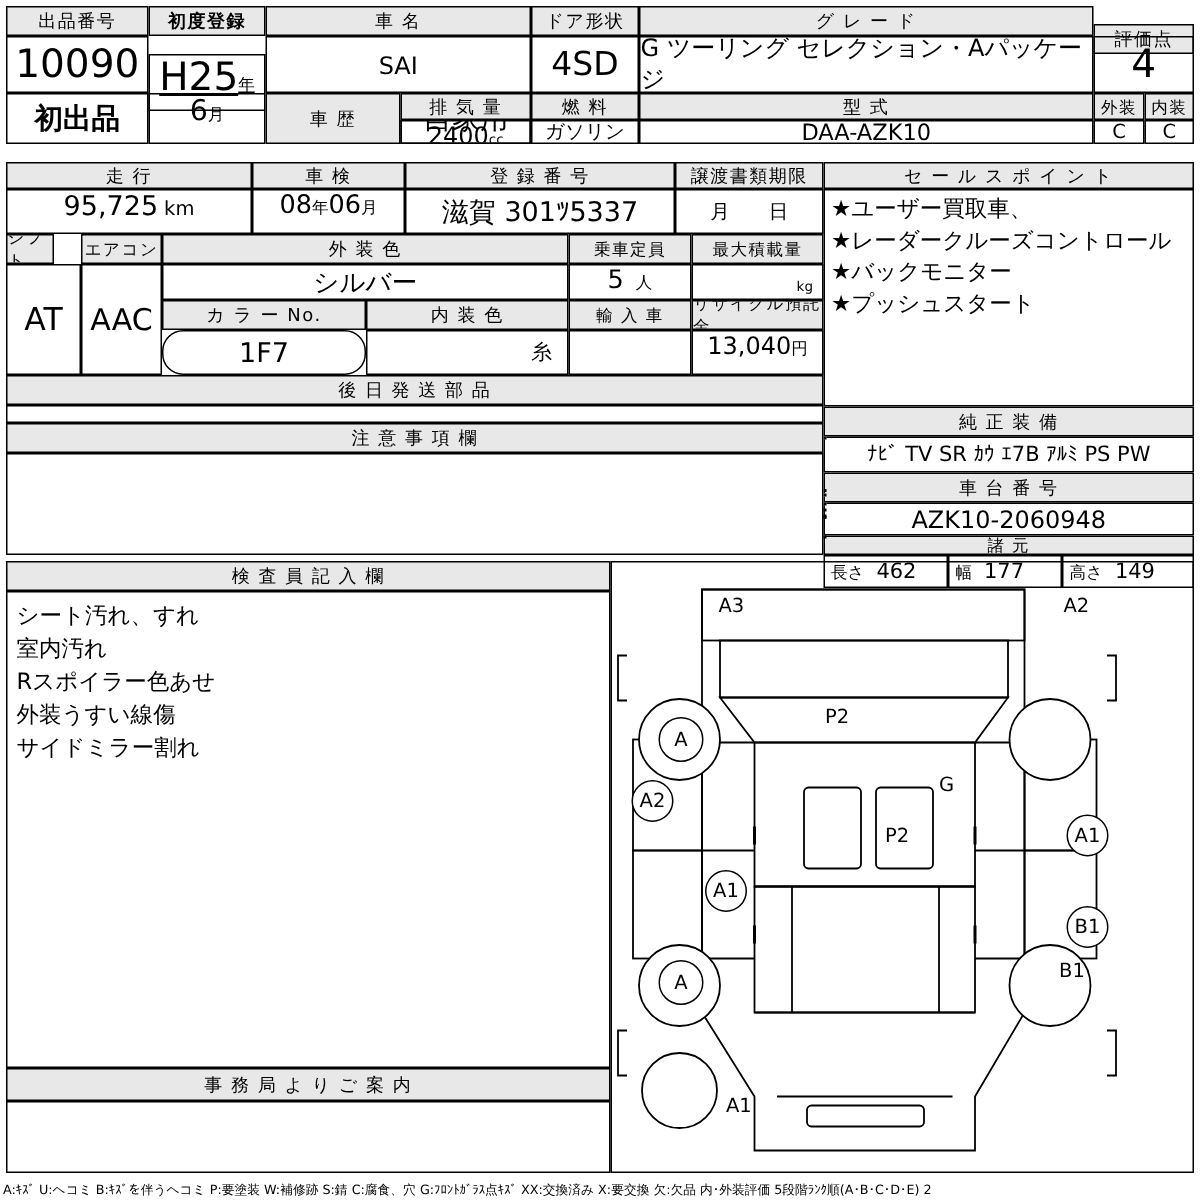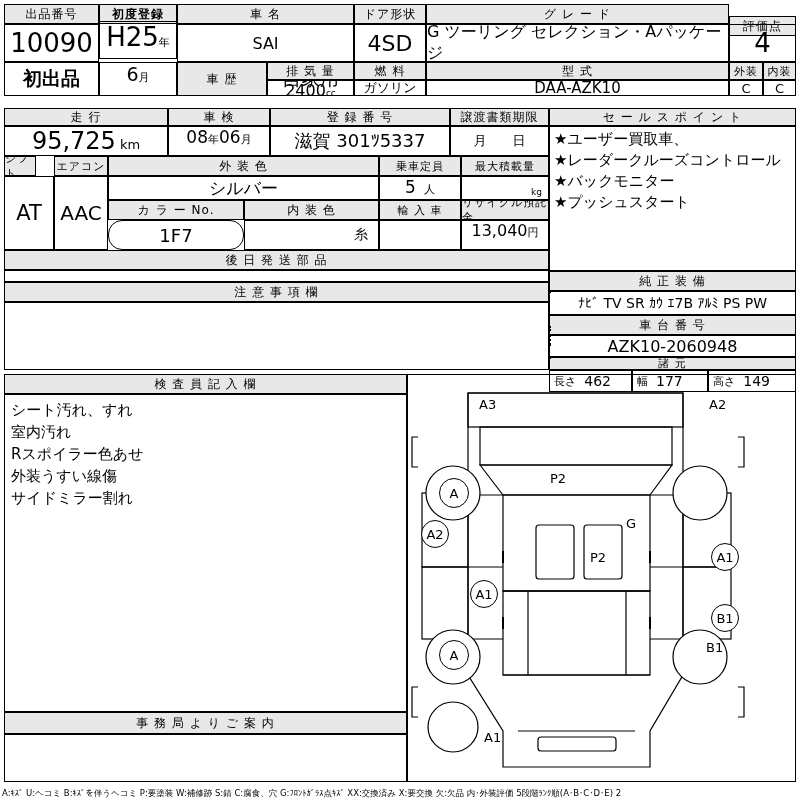--- a/index.html
+++ b/index.html
@@ -39,21 +39,21 @@
 </head>
 <body>
 
 <div class="sheet">
 
   <div class="bx hdr" style="left:4px; top:4px; width:95px; height:20px;">出品番号</div>
   <div class="bx val big" style="left:4px; top:24px; width:95px; height:38px;">10090</div>
   <div class="bx val bold" style="left:4px; top:62px; width:95px; height:34px; font-size:19px;">初出品</div>
 
   <div class="bx hdr" style="left:99px; top:4px; width:78px; height:20px;font-weight:bold;">初度登録</div>
-  <div class="bx" style="left:99px; top:21px; width:78px; height:38px;">
+  <div class="bx" style="left:99px; top:36px; width:78px; height:38px;text-decoration:underline;">
     <div style="display:flex;align-items:baseline;justify-content:center;height:100%;">
       <span class="big">H25</span>
       <span class="unit">年</span>
     </div>
   </div>
   <div class="bx" style="left:99px; top:62px; width:78px; height:34px;">
     <div style="display:flex;align-items:baseline;justify-content:center;height:100%;">
       <span class="med">6</span>
       <span class="unit">月</span>
     </div>
@@ -230,21 +230,21 @@
   <div class="bx val" style="left:426px; top:80px; width:303px; height:16px; font-size:15px;">DAA-AZK10</div>
 
   <div class="bx hdr xs" style="left:729px; top:62px; width:34px; height:18px;">外装</div>
   <div class="bx hdr xs" style="left:763px; top:62px; width:33px; height:18px;">内装</div>
   <div class="bx val sm" style="left:729px; top:80px; width:34px; height:16px;">C</div>
   <div class="bx val sm" style="left:763px; top:80px; width:33px; height:16px;">C</div>
 
   <div class="bx hdr" style="left:4px; top:108px; width:164px; height:18px;">走 行</div>
   <div class="bx" style="left:4px; top:126px; width:164px; height:30px;">
     <div style="display:flex;align-items:baseline;justify-content:center;height:100%;">
-      <span style="font-size:24px;">95,725</span>
+      <span style="font-size:18px;">95,725</span>
       <span class="sm" style="margin-left:4px;">km</span>
     </div>
   </div>
 
   <div class="bx hdr" style="left:168px; top:108px; width:102px; height:18px;">車 検</div>
   <div class="bx" style="left:168px; top:126px; width:102px; height:30px;">
     <div style="display:flex;align-items:baseline;justify-content:center;height:100%;">
       <span style="font-size:17px;">08</span>
       <span class="xs">年</span>
       <span style="font-size:17px;">06</span>

